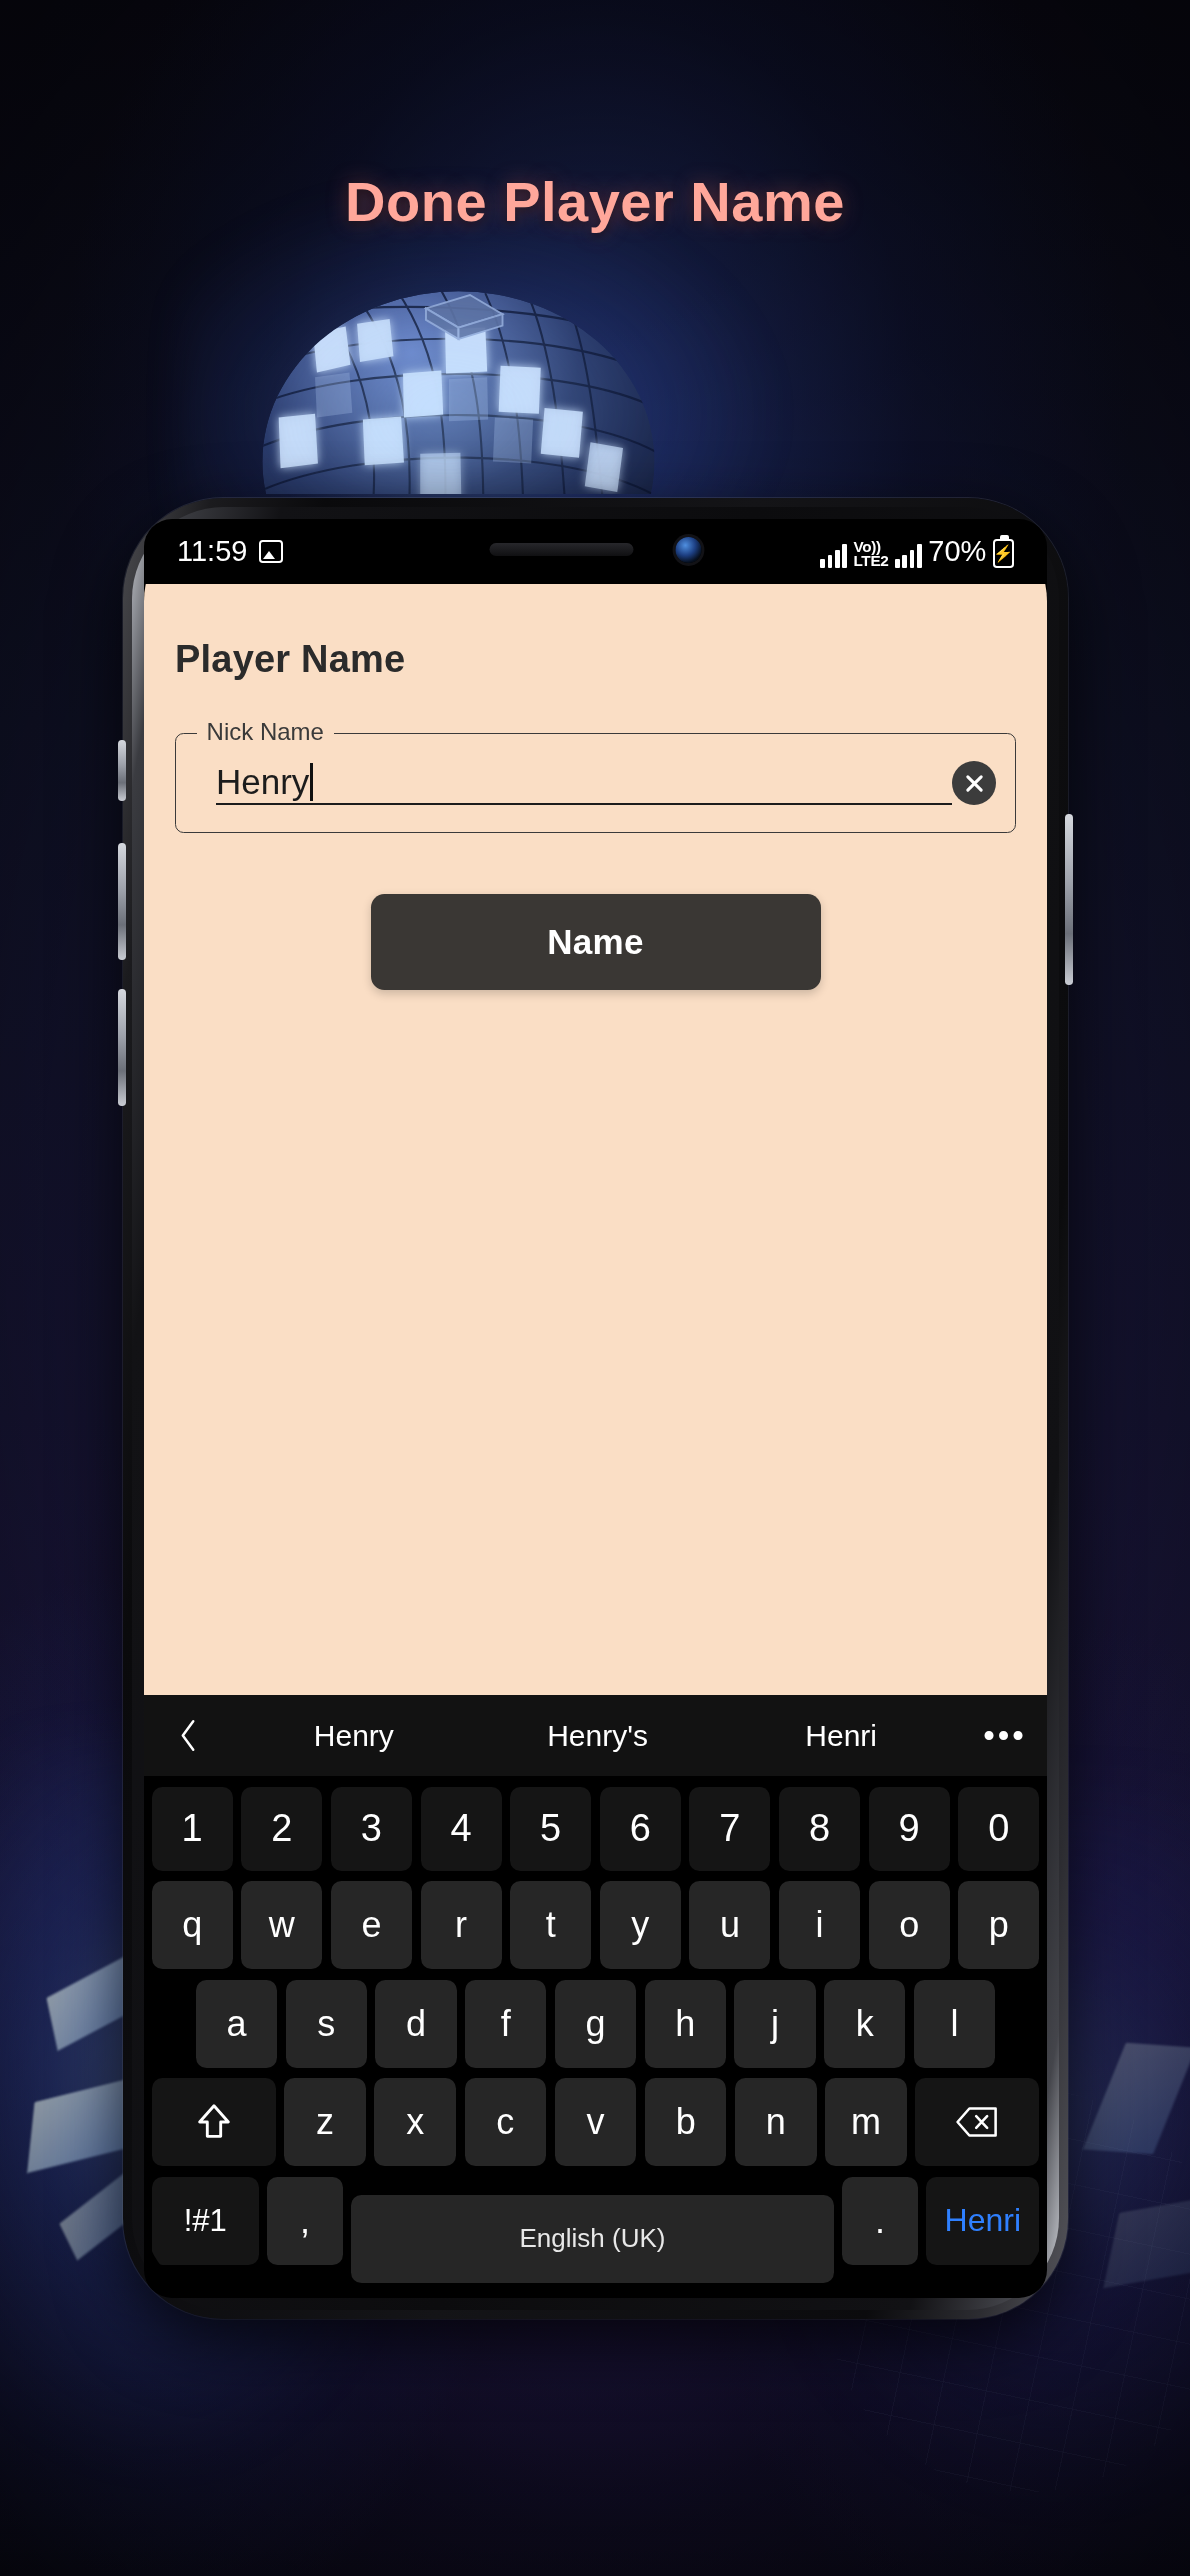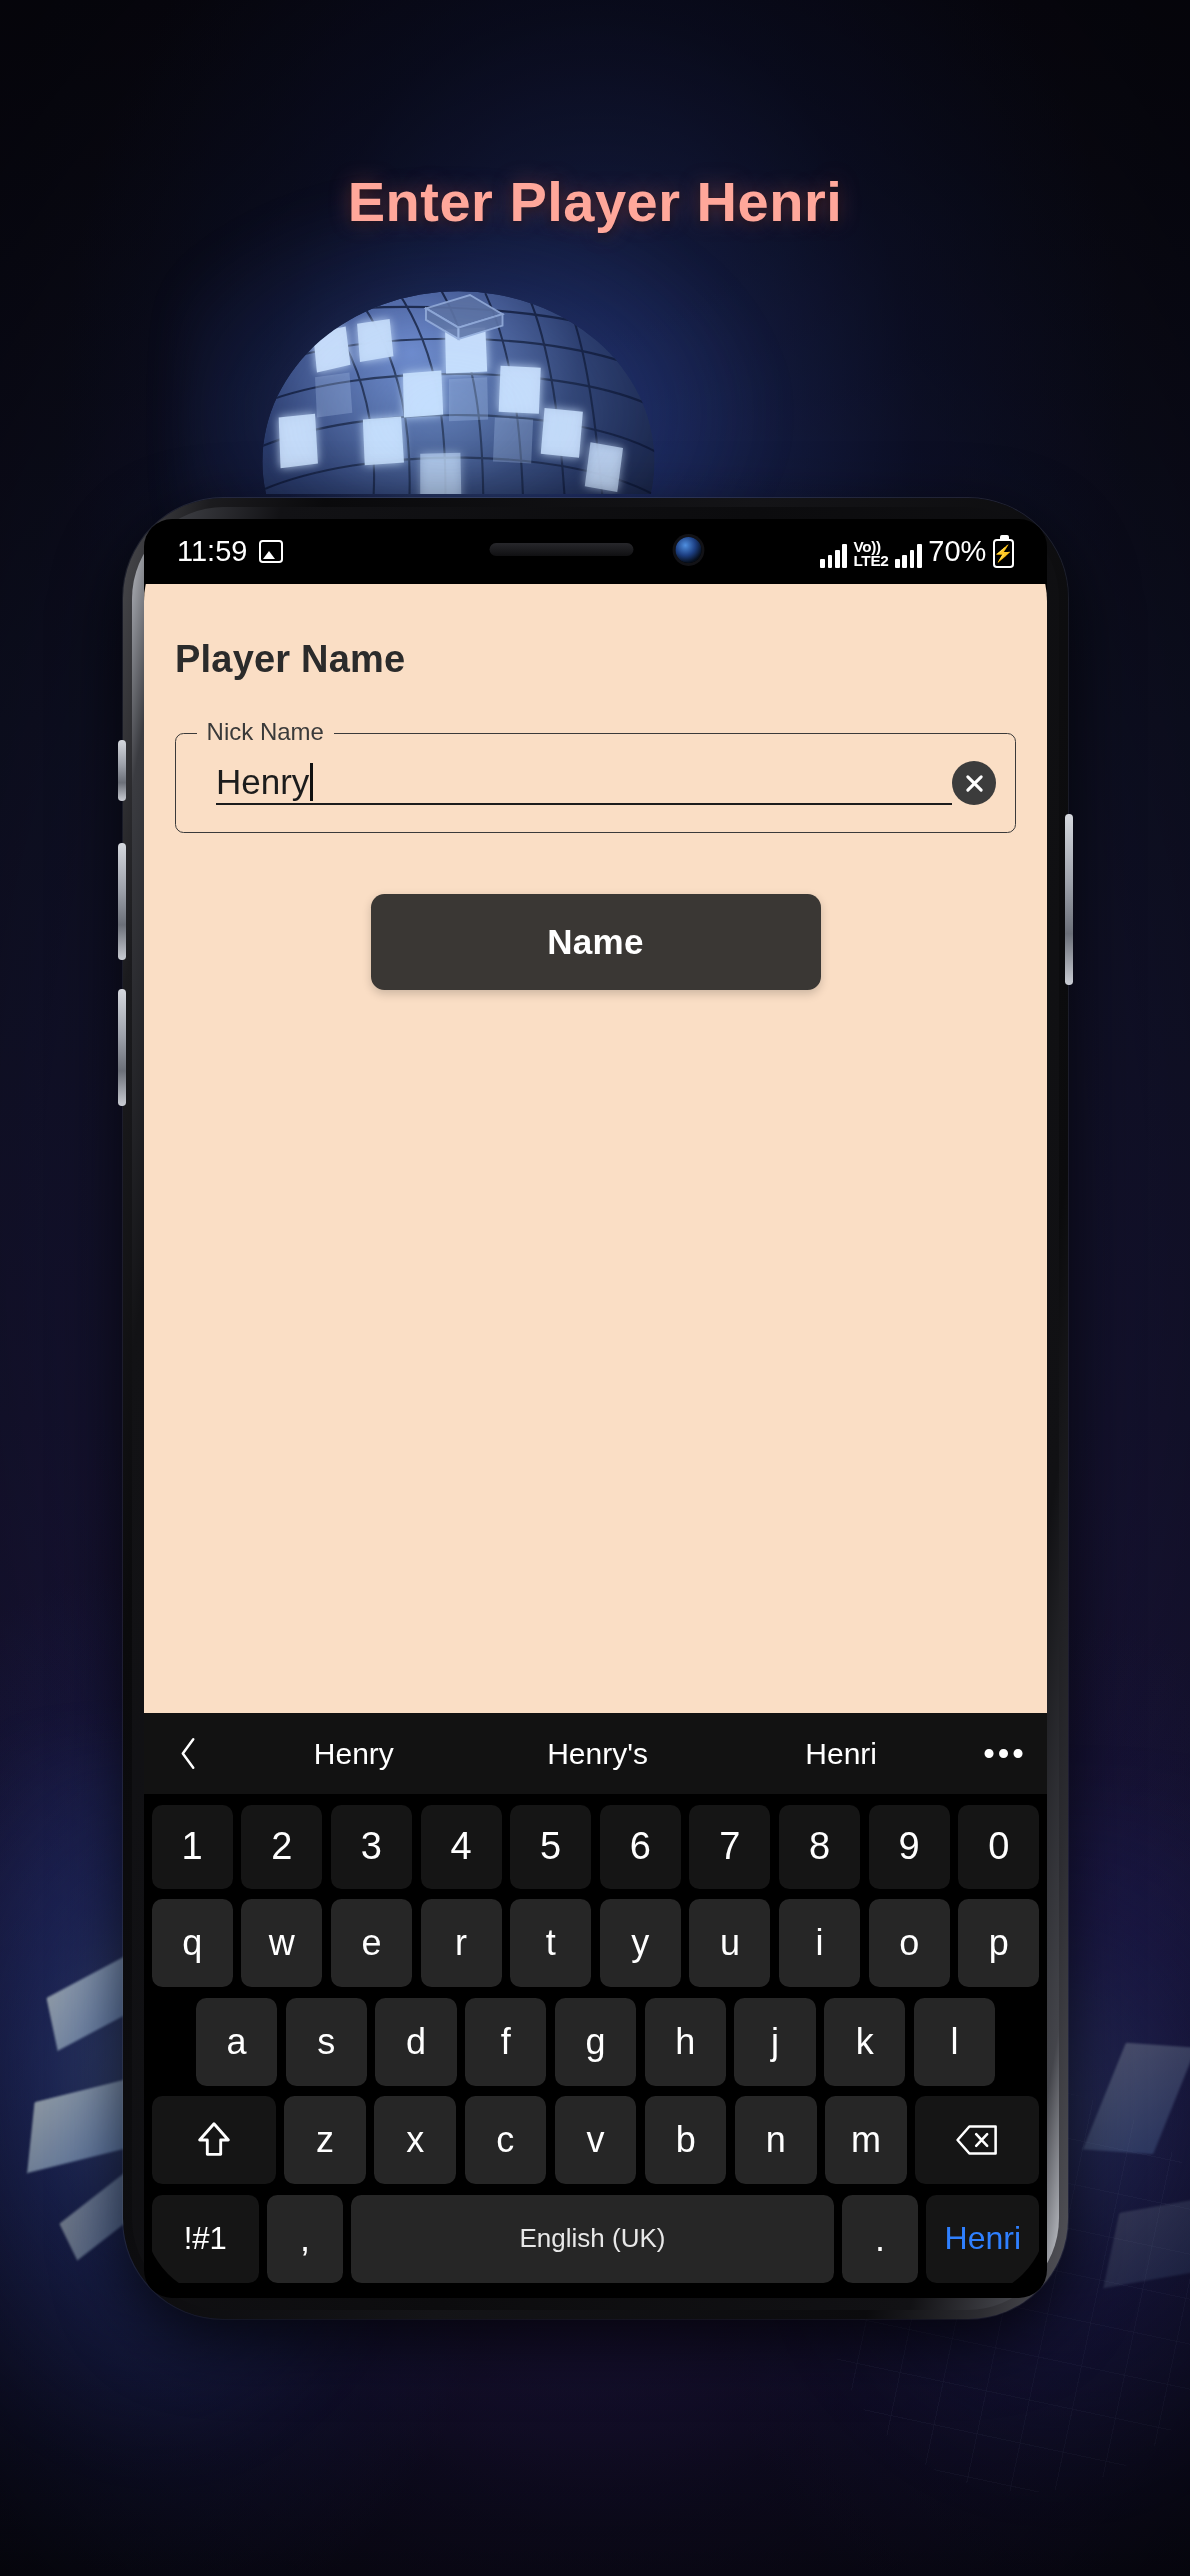--- a/index.html
+++ b/index.html
@@ -183,21 +183,21 @@
   .krow{ display:flex; justify-content:center; gap:8.6px; padding:0 7.7px; margin-top:10.5px; }
   .key{
     flex:1 1 0; height:88px; background:#262626; border-radius:10.5px;
     display:flex; align-items:center; justify-content:center;
     color:#fff; font-size:36px;
   }
   .key.dark{ background:#151515; }
   .key.num{ height:84px; font-size:38px; }
   .row-asdf{ padding:0 52px; }
   .key.wide{ flex:1.52 1 0; }
-  .key.space{ flex:6.4 1 0; font-size:26px; color:#e8e8e8; }
+  .key.space{ flex:6.4 1 0; font-size:26px; color:#e8e8e8;margin-top:18px; }
   .key.sym{ flex:1.42 1 0; font-size:31px; background:#151515; }
   .key.comma{ flex:1 1 0; background:#262626; }
   .key.period{ flex:1 1 0; background:#262626; }
   .key.done{ flex:1.5 1 0; background:#151515; color:#2f80ff; font-size:32px; }
   .key svg{ width:44px; height:44px; }
   .krow:last-child{ margin-bottom:3.8px; }
 </style>
 </head>
 <body>
 
@@ -269,21 +269,21 @@
       </g>
     </g>
     <g stroke="#9fb4d8" stroke-width="2" fill="#5e7098" opacity=".9">
       <path d="M176 36 l46 -14 l34 20 l-46 14 z"></path>
       <path d="M176 36 l0 12 l34 20 l0 -12 z"></path>
       <path d="M210 56 l46 -14 l0 12 l-46 14 z"></path>
     </g>
   </svg>
 </div>
 
-<div id="title">Enter Player Henri</div>
+<div id="title">Done Player Name</div>
 
 <div id="phone">
   <div class="inner-bezel"></div>
   <div class="btn-side btn-l1"></div>
   <div class="btn-side btn-l2"></div>
   <div class="btn-side btn-l3"></div>
   <div class="btn-side btn-r1"></div>
 
   <div class="screen-frame">
     <div id="screen">

